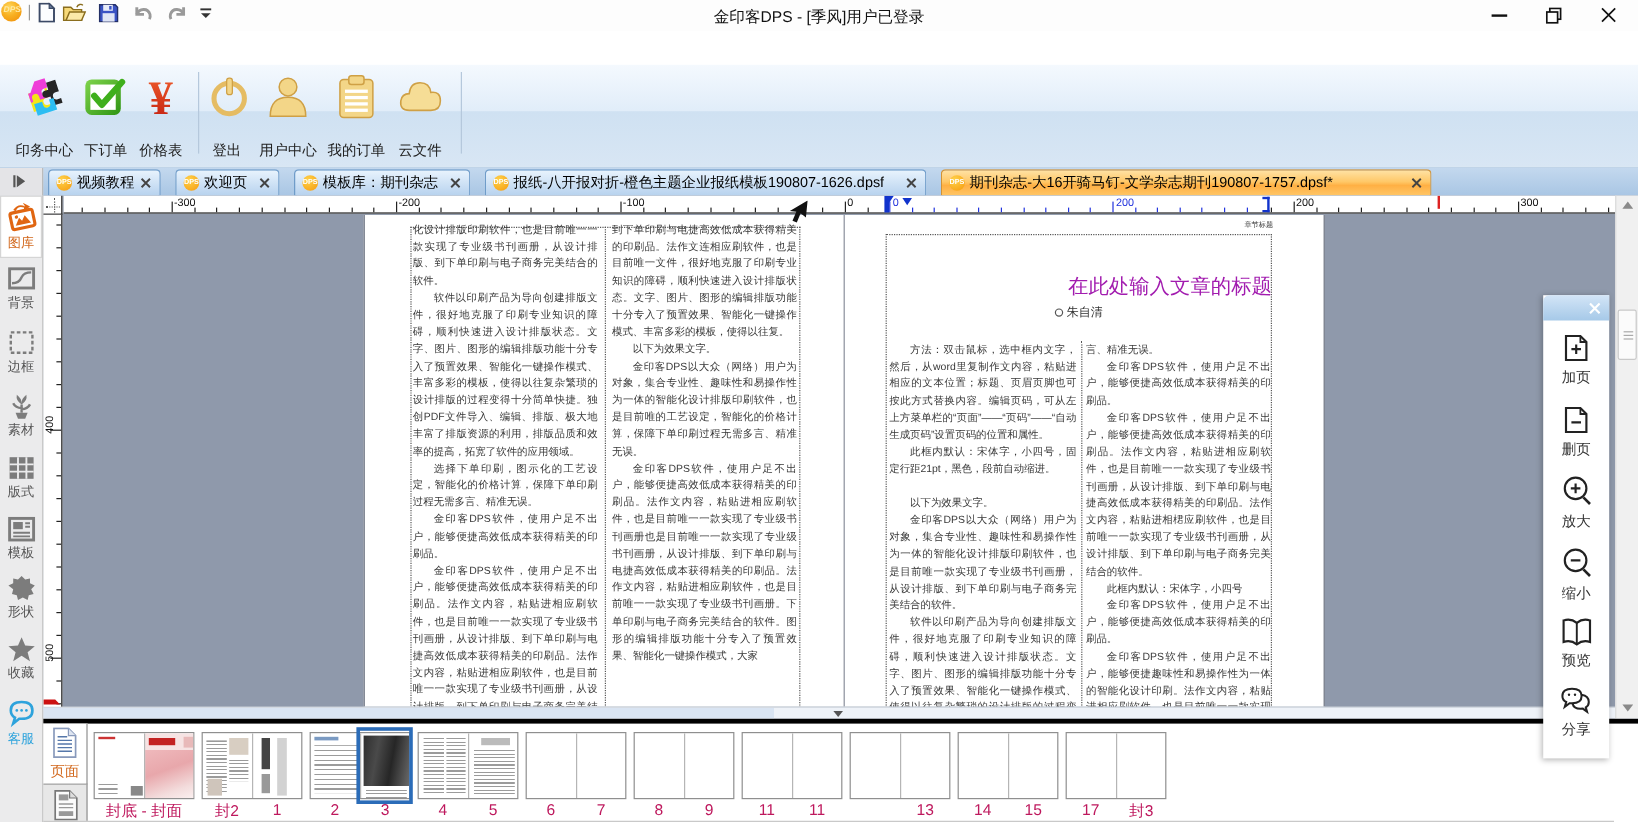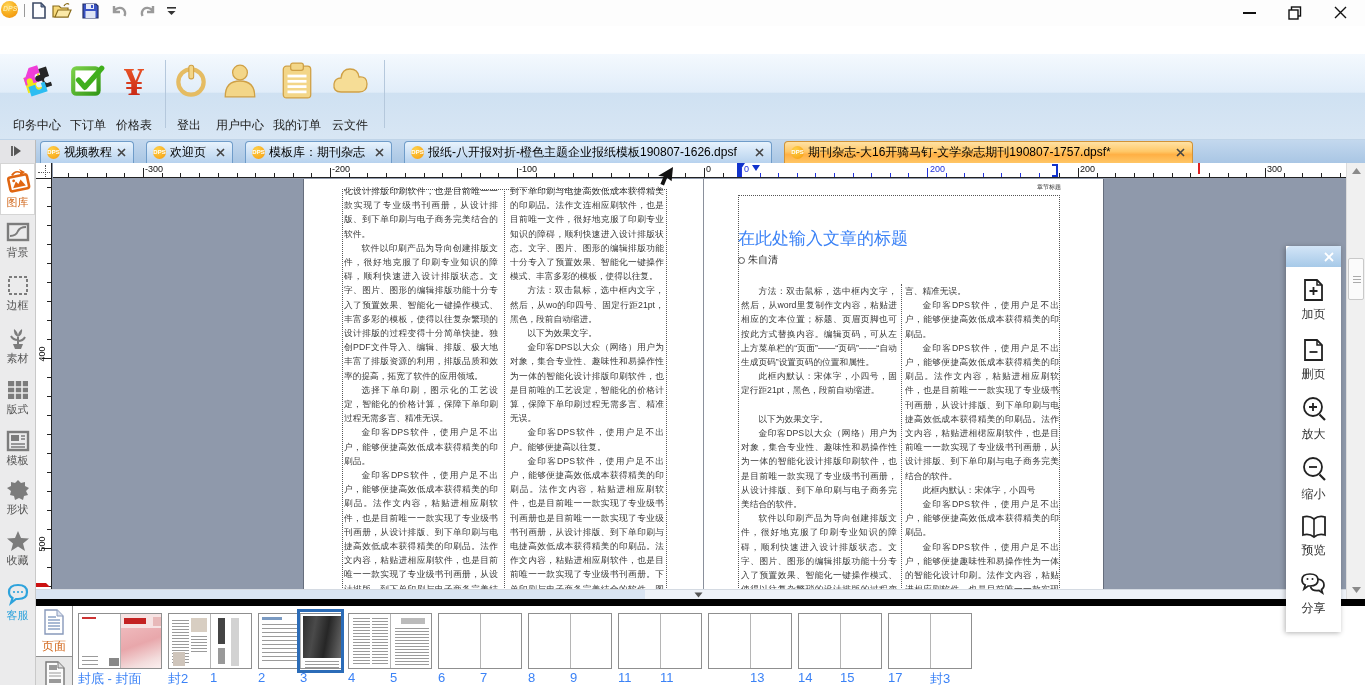--- a/index.html
+++ b/index.html
@@ -78,27 +78,27 @@
   #hscroll { left:36px; top:426px; width:1310px; height:10px; background:#eef2f8; border-top:1px solid #d4dae2; }
   #vscroll { left:1346px; top:163px; width:19px; height:436px; background:#f0f0f0; border-left:1px solid #dcdcdc; }
 
   #rpanel { z-index:6; left:1286px; top:246px; width:55px; height:386px; background:#fff; box-shadow:-1px 1px 5px rgba(0,0,0,.3); }
   #rpanel-head { left:0; top:0; width:55px; height:21px;
      background:linear-gradient(#d3e5f7,#a6c9e8); border-radius:5px 0 0 0; }
   .rp-item { left:0; width:55px; text-align:center; color:#333; font-size:12px; }
   .rp-item svg { display:block; margin:0 auto 2px auto; }
 
   
-  #bottom { left:0; top:599px; width:1365px; height:86px; background:#fff; border-top:7px solid #000000; }
+  #bottom { left:0; top:599px; width:1365px; height:86px; background:#fff; border-top:4px solid #000000; }
   #bot-side { left:0; top:0; width:36px; height:86px; background:#ebebec; border-right:1px solid #c9c9c9; }
   #pagetab { left:36px; top:0; width:37px; height:51px; background:#fff; border:1px solid #909090; border-top:none; border-left:none; }
   #pagetab2 { left:36px; top:51px; width:37px; height:35px; background:#e7e7e7; border:1px solid #909090; border-top:none; border-left:none; }
   .thumb { top:7px; width:84px; height:56px; background:#fff; border:1px solid #8f8f8f; overflow:hidden; }
   .tdivider { left:41px; top:0; width:1px; height:56px; background:#b5b5b5; }
-  .tlabel { top:64px; font-size:13px; color:#3b82f6; width:84px; }
+  .tlabel { top:64px; font-size:13px; color:#be185d; text-align:center; width:84px; }
   #thumbscroll { left:36px; top:81px; width:1309px; height:5px; background:#ececec; border:1px solid #c9c9c9; }
 </style>
 </head>
 <body>
 <div id="app">
   <div id="titlebar">
 
     <div style="left:1px; top:1px; width:17px; height:17px; border-radius:50%;
       background:radial-gradient(circle at 40% 30%, #ffd95e 0%, #f8b021 45%, #ef8b07 100%);"></div>
     <div style="left:3px; top:5px; width:14px; font-size:7px; font-weight:bold; color:#ffe9a0; font-style:italic;">DPS</div>
@@ -129,20 +129,21 @@
 
     <svg style="position:absolute; left:138px; top:3px;" width="19" height="16" viewBox="0 0 19 16">
       <path d="M15 3 L15 9 L9 9" fill="none" stroke="#9a9a9a" stroke-width="2.4"></path>
       <path d="M15 9 C13 4, 6 3, 4 9 C3.5 11, 4 12, 4.5 13" fill="none" stroke="#9a9a9a" stroke-width="2.4"></path>
     </svg>
 
     <svg style="position:absolute; left:166px; top:6px;" width="12" height="10" viewBox="0 0 12 10">
       <rect x="1" y="1" width="9" height="1.6" fill="#333"></rect>
       <path d="M1.5 5 L9.5 5 L5.5 9 Z" fill="#333"></path>
     </svg>
+    <div id="title-text">金印客DPS - [季风]用户已登录</div>
 
     <div style="left:1243px; top:12px; width:13px; height:2px; background:#111;"></div>
     <svg style="position:absolute; left:1288px; top:6px;" width="14" height="14" viewBox="0 0 14 14">
       <rect x="3.5" y="1" width="9" height="9" fill="none" stroke="#111" stroke-width="1.4"></rect>
       <rect x="1" y="4" width="9" height="9" fill="#fff" stroke="#111" stroke-width="1.4"></rect>
     </svg>
     <svg style="position:absolute; left:1334px; top:6px;" width="13" height="13" viewBox="0 0 13 13">
       <path d="M1 1 L12 12 M12 1 L1 12" stroke="#111" stroke-width="1.4"></path>
     </svg>
   </div>
@@ -362,32 +363,30 @@
         <div class="pagetext" style="left:40px; top:5px; width:154px; height:422px;">
             <p class="noind">化设计排版印刷软件，也是目前唯一一款实现了专业级书刊画册，从设计排版、到下单印刷与电子商务完美结合的软件。</p>
 <p>软件以印刷产品为导向创建排版文件，很好地克服了印刷专业知识的障碍，顺利快速进入设计排版状态。文字、图片、图形的编辑排版功能十分专入了预置效果、智能化一键操作模式、丰富多彩的模板，使得以往复杂繁琐的设计排版的过程变得十分简单快捷。独创PDF文件导入、编辑、排版、极大地丰富了排版资源的利用，排版品质和效率的提高，拓宽了软件的应用领域。</p>
 <p>选择下单印刷，图示化的工艺设定，智能化的价格计算，保障下单印刷过程无需多言、精准无误。</p>
 <p>金印客DPS软件，使用户足不出户，能够便捷高效低成本获得精美的印刷品。</p>
 <p>金印客DPS软件，使用户足不出户，能够便捷高效低成本获得精美的印刷品。法作文内容，粘贴进相应刷软件，也是目前唯一一款实现了专业级书刊画册，从设计排版、到下单印刷与电捷高效低成本获得精美的印刷品。法作文内容，粘贴进相应刷软件，也是目前唯一一款实现了专业级书刊画册，从设计排版、到下单印刷与电子商务完美结合的软件。</p>
 
 </div>
         <div class="pagetext" style="left:206px; top:5px; width:154px; height:422px;">
             <p class="noind">到下单印刷与电捷高效低成本获得精美的印刷品。法作文连相应刷软件，也是目前唯一文件，很好地克服了印刷专业知识的障碍，顺利快速进入设计排版状态。文字、图片、图形的编辑排版功能十分专入了预置效果、智能化一键操作模式、丰富多彩的模板，使得以往复。</p>
-<p>方法：双击鼠标，选中框内文字，然后，从wo的印四号、固定行距21pt，黑色，段前自动缩进。</p>
 <p>以下为效果文字。</p>
 <p>金印客DPS以大众（网络）用户为对象，集合专业性、趣味性和易操作性为一体的智能化设计排版印刷软件，也是目前唯的工艺设定，智能化的价格计算，保障下单印刷过程无需多言、精准无误。</p>
-<p>金印客DPS软件，使用户足不出户。能够便捷高以往复。</p>
 <p>金印客DPS软件，使用户足不出户，能够便捷高效低成本获得精美的印刷品。法作文内容，粘贴进相应刷软件，也是目前唯一一款实现了专业级书刊画册也是目前唯一一款实现了专业级书刊画册，从设计排版、到下单印刷与电捷高效低成本获得精美的印刷品。法作文内容，粘贴进相应刷软件，也是目前唯一一款实现了专业级书刊画册。下单印刷与电子商务完美结合的软件。图形的编辑排版功能十分专入了预置效果、智能化一键操作模式，大家</p>
           </div>
 
         <div style="left:733px; top:4px; width:26px; font-size:6px; color:#333; white-space:nowrap; font-family:'Liberation Sans';">章节标题</div>
         <div class="dotfrm" style="left:434px; top:16px; width:322px; height:399px;"></div>
         <div class="vdot" style="left:597px; top:105px; height:310px;"></div>
-        <div style="left:434px; top:48px; width:322px; text-align:left; font-size:17px; color:#3b82f6; font-family:'Liberation Sans';">在此处输入文章的标题</div>
-        <div style="left:434px; top:74px; width:322px; text-align:left; font-size:10px; color:#333;"><span style="position:static; display:inline-block; width:7px; height:7px; border:1.5px solid #555; border-radius:50%; vertical-align:-1px; margin-right:3px;"></span>朱自清</div>
+        <div style="left:434px; top:48px; width:322px; text-align:right; font-size:17px; color:#a21caf; font-family:'Liberation Sans';">在此处输入文章的标题</div>
+        <div style="left:434px; top:74px; width:322px; text-align:center; font-size:10px; color:#333;"><span style="position:static; display:inline-block; width:7px; height:7px; border:1.5px solid #555; border-radius:50%; vertical-align:-1px; margin-right:3px;"></span>朱自清</div>
         <div class="pagetext" style="left:437px; top:105px; width:156px; height:322px;">
             <p>方法：双击鼠标，选中框内文字，然后，从word里复制作文内容，粘贴进相应的文本位置；标题、页眉页脚也可按此方式替换内容。编辑页码，可从左上方菜单栏的“页面”——“页码”——“自动生成页码”设置页码的位置和属性。</p>
 <p>此框内默认：宋体字，小四号，固定行距21pt，黑色，段前自动缩进。</p>
 <p style="height:14.2px; text-indent:0;"></p>
 <p>以下为效果文字。</p>
 <p>金印客DPS以大众（网络）用户为对象，集合专业性、趣味性和易操作性为一体的智能化设计排版印刷软件，也是目前唯一款实现了专业级书刊画册，从设计排版、到下单印刷与电子商务完美结合的软件。</p>
 <p>软件以印刷产品为导向创建排版文件，很好地克服了印刷专业知识的障碍，顺利快速进入设计排版状态。文字、图片、图形的编辑排版功能十分专入了预置效果、智能化一键操作模式、使得以往复杂繁琐的设计排版的过程变得十分简单快捷，大家</p>
           </div>
         <div class="pagetext" style="left:601px; top:105px; width:154px; height:322px;">
             <p class="noind">言、精准无误。</p>

